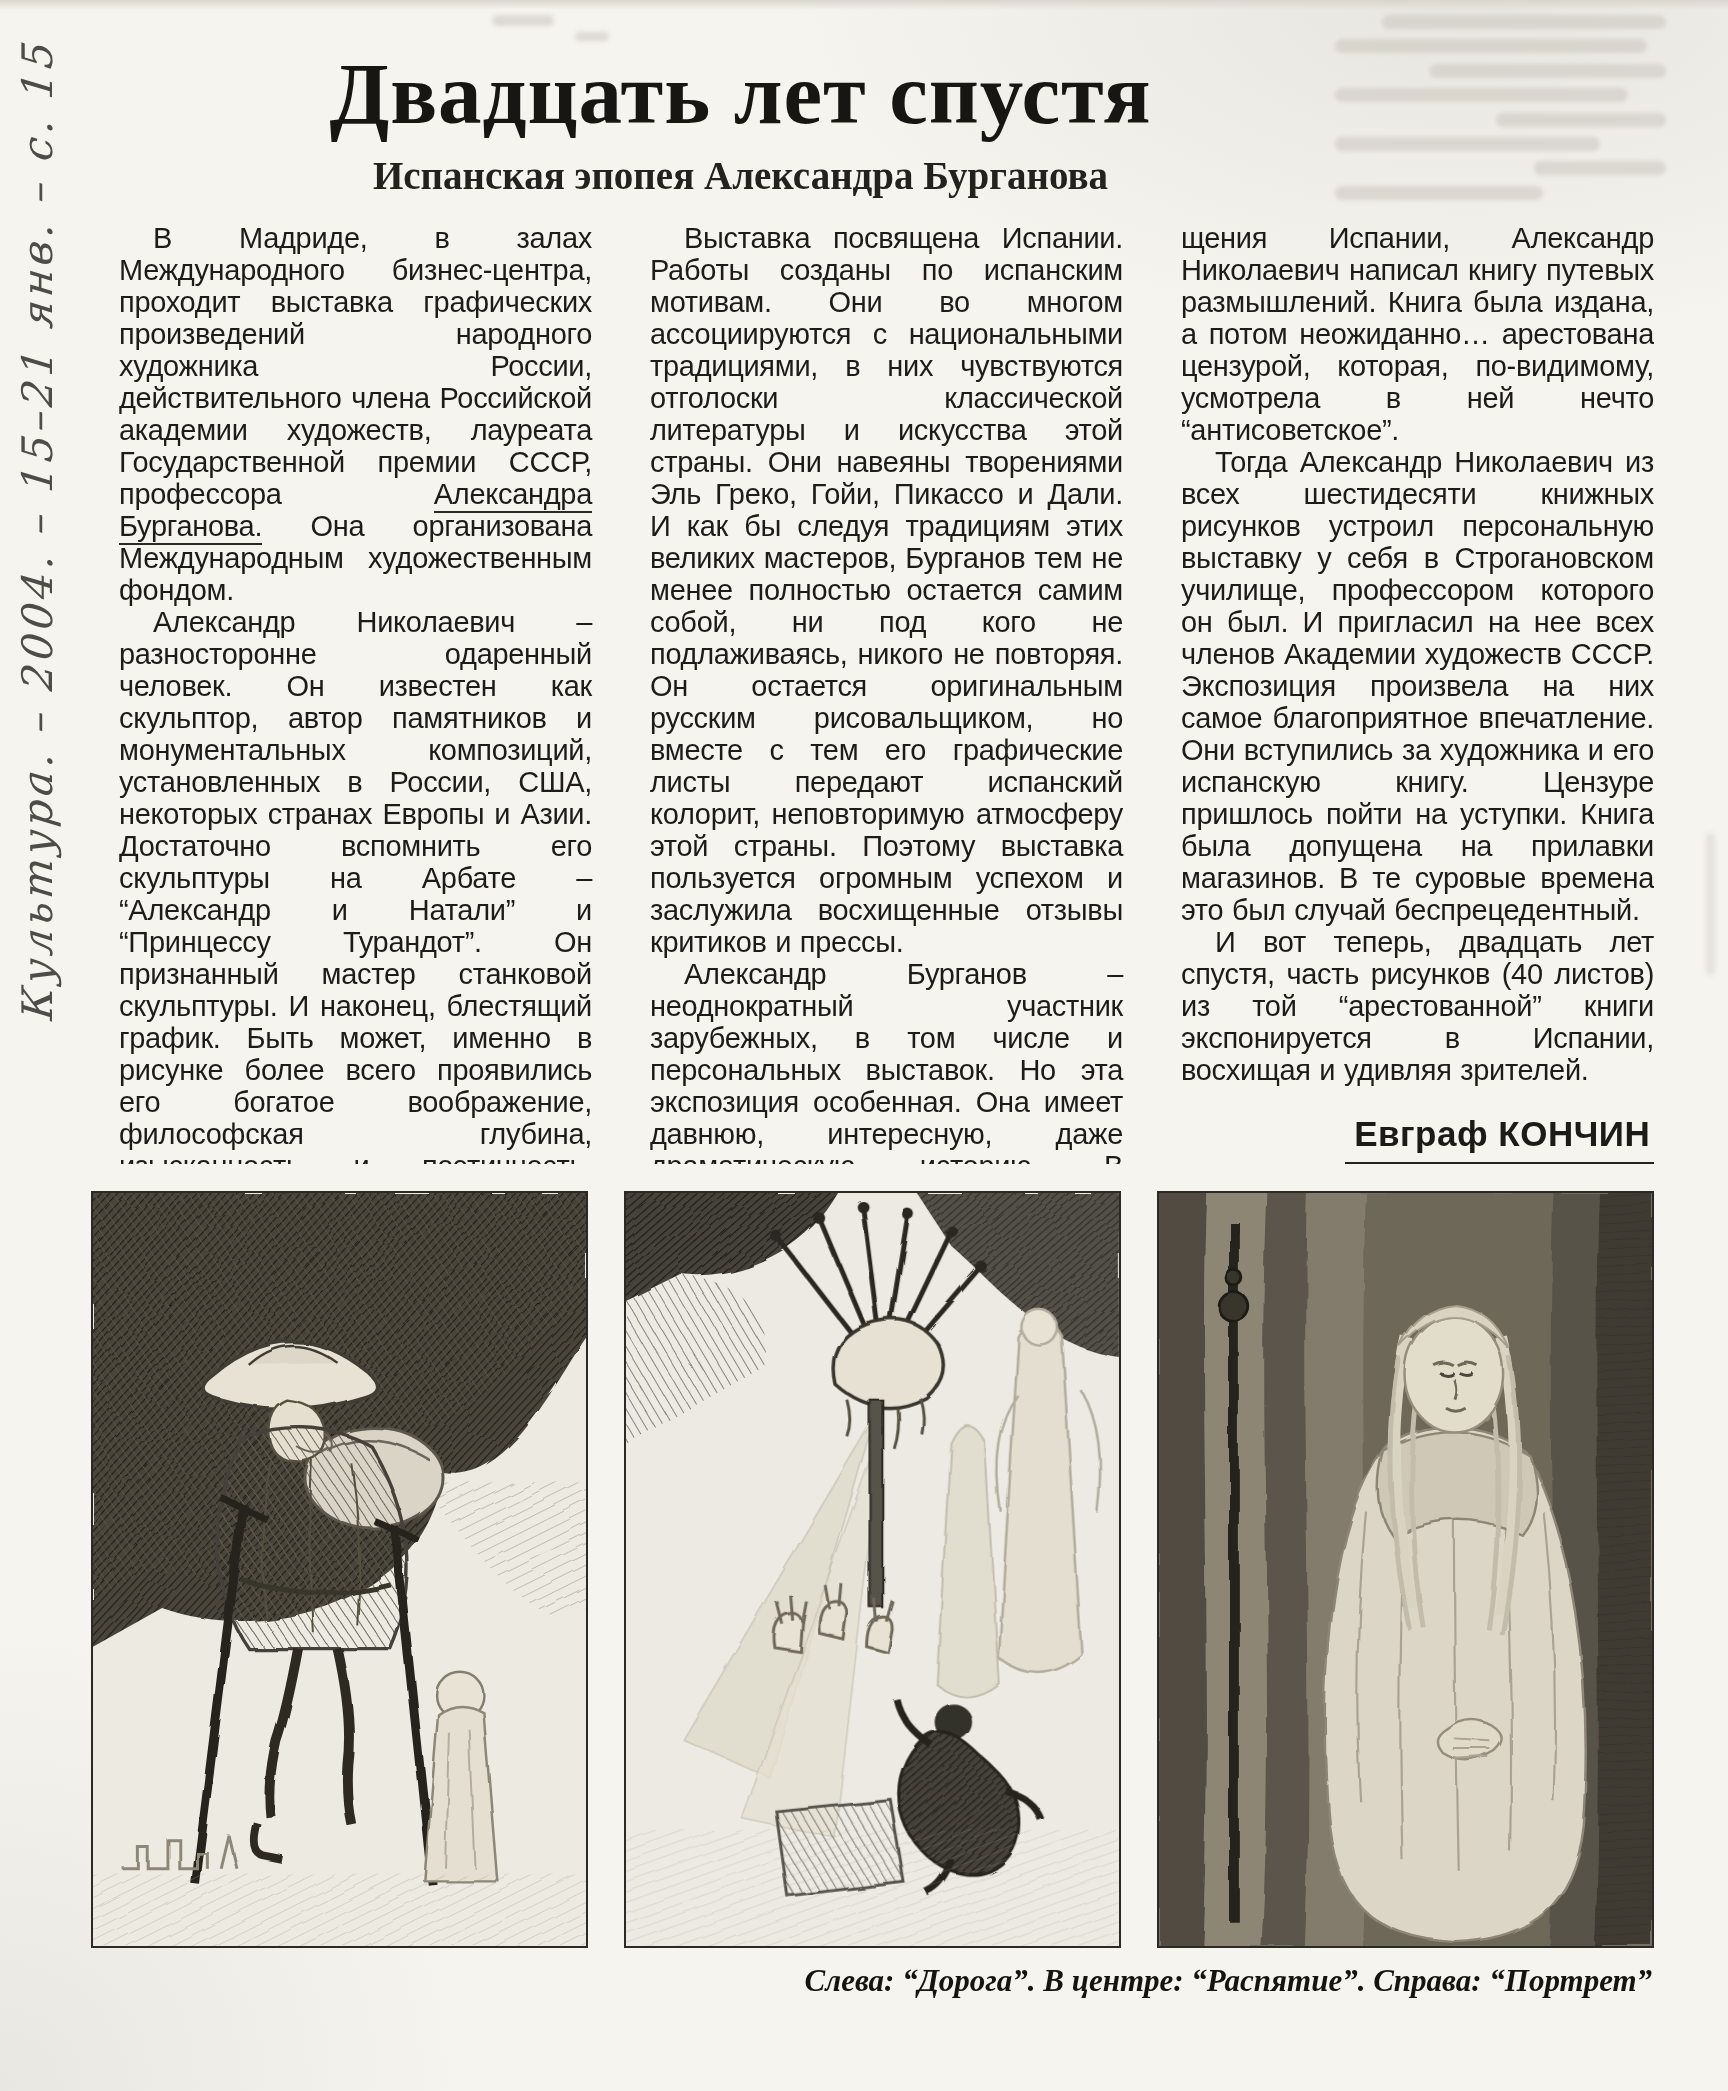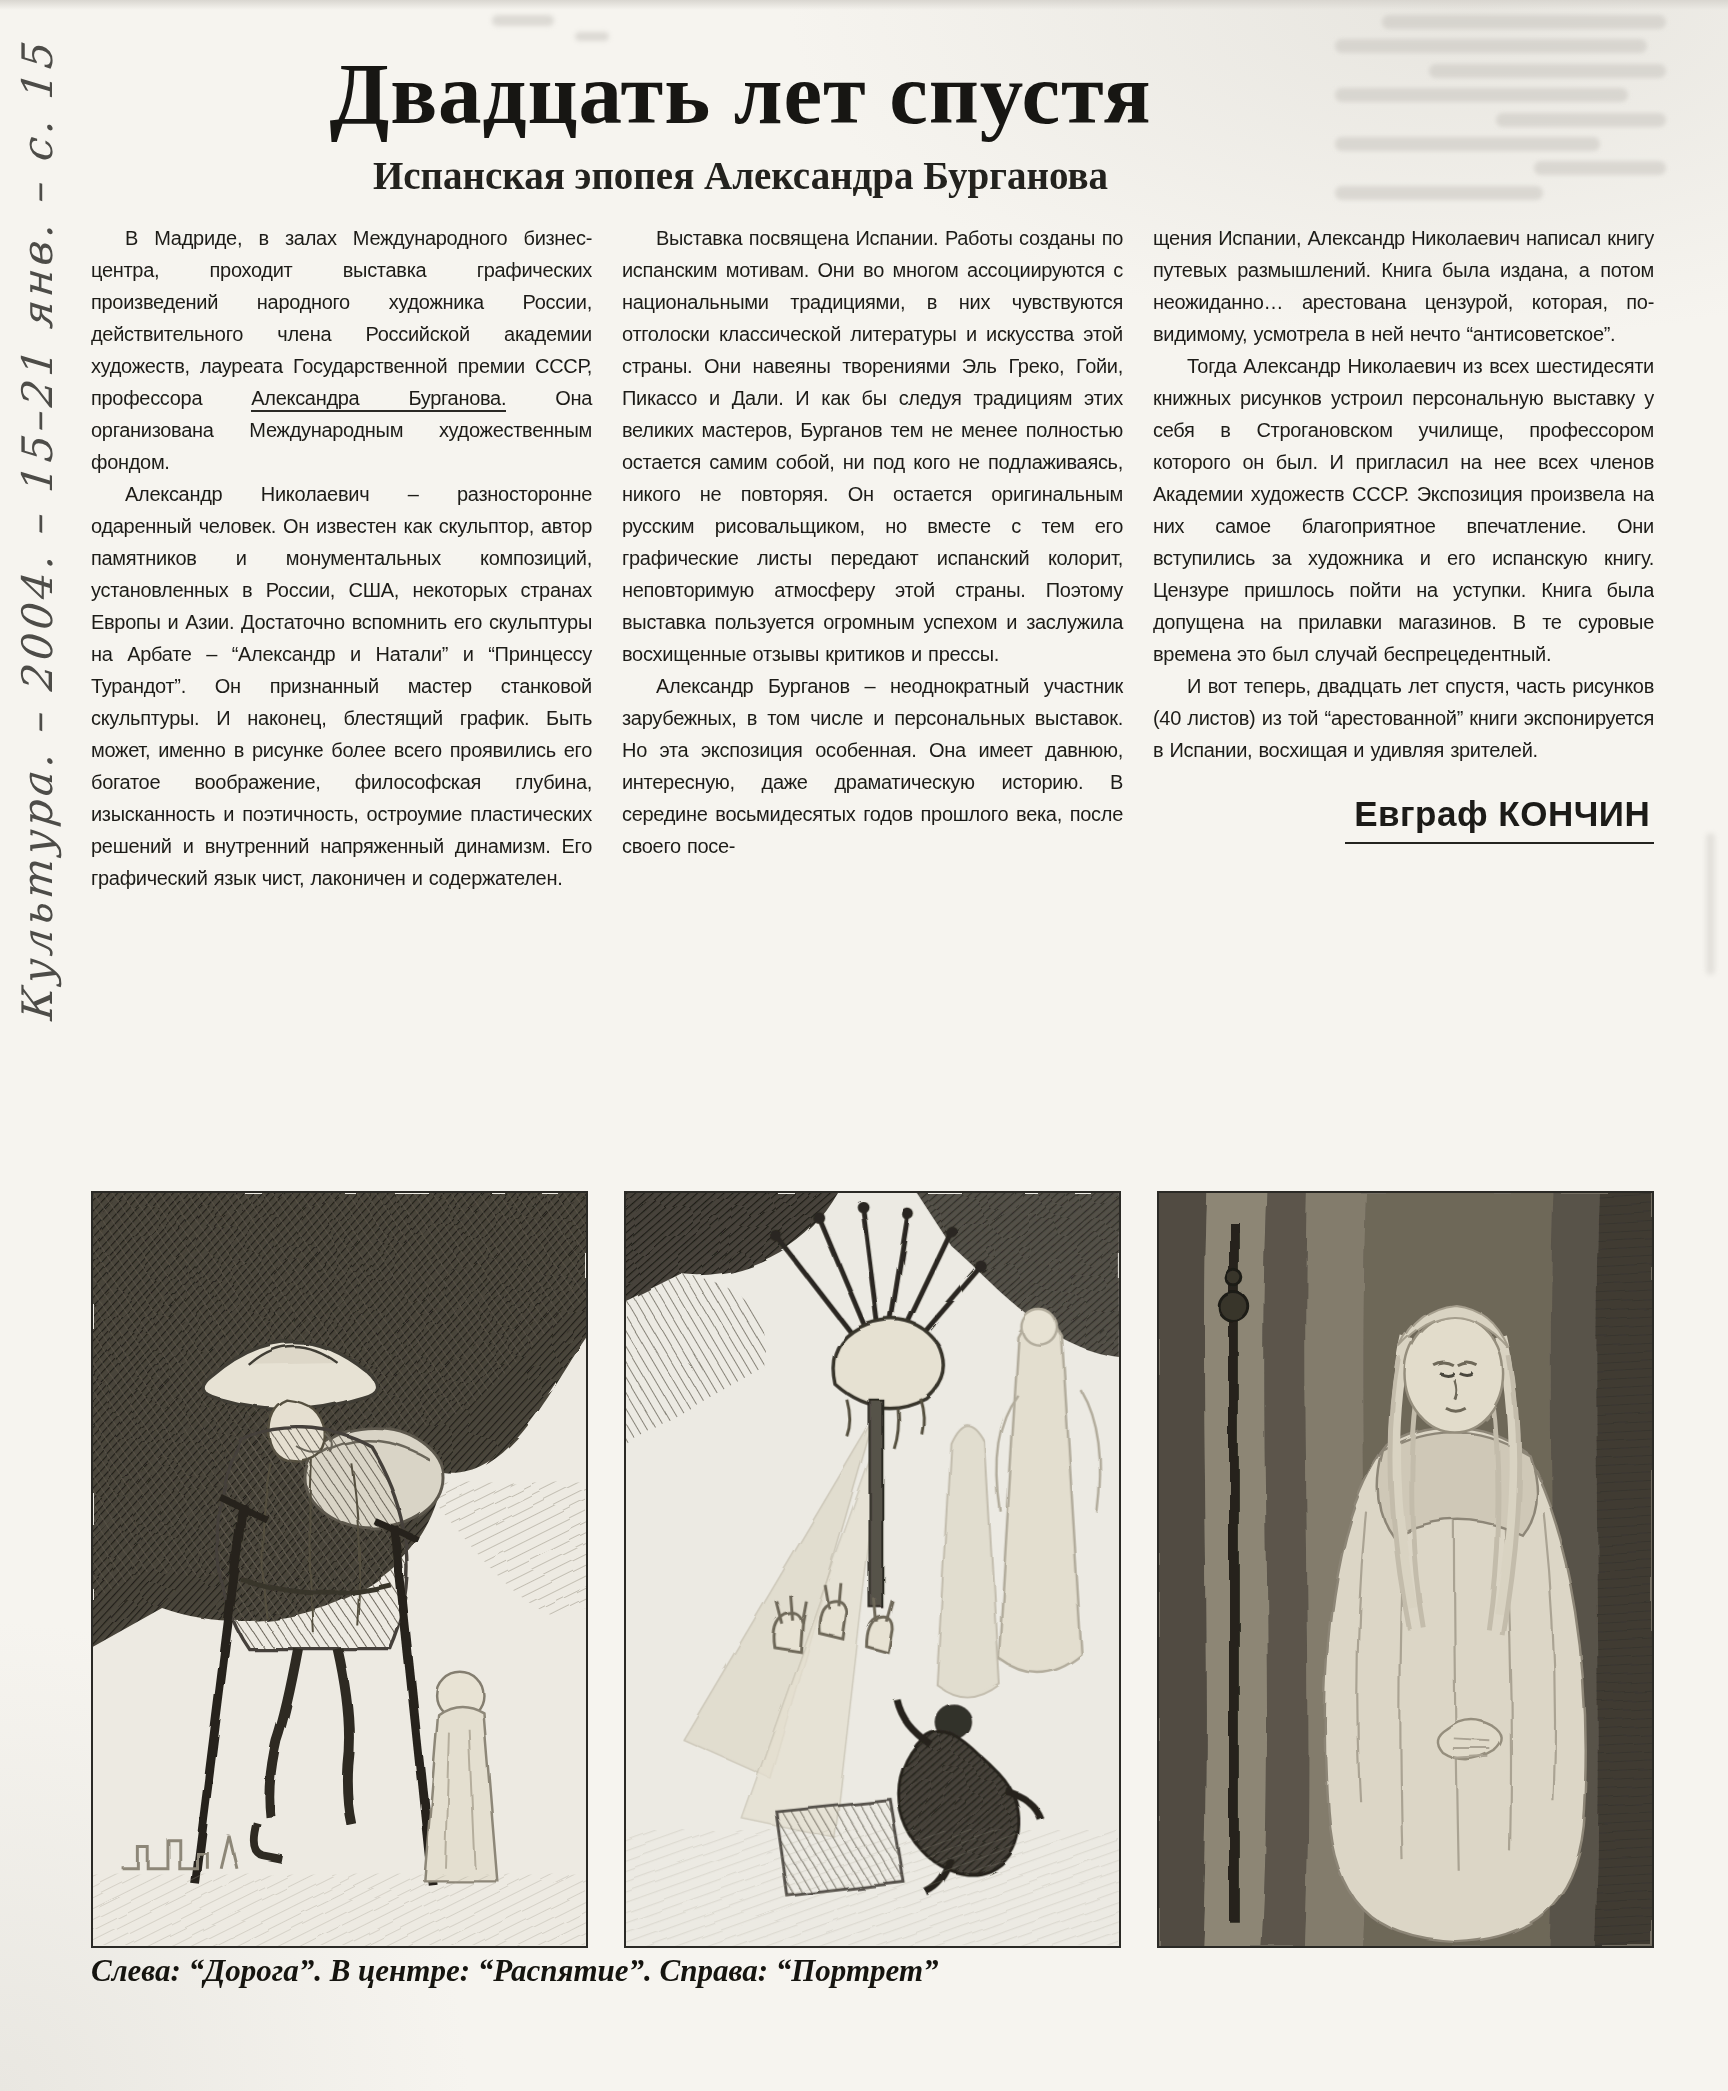--- a/index.html
+++ b/index.html
@@ -67,28 +67,29 @@
 
   .columns {
     margin-top: 24.6px;
     display: flex;
     gap: 30px;
     height: 942px;
     overflow: hidden;
   }
   .col { flex: 1; min-width: 0; }
   .col p {
-    font-size: 20px;
+    font-size: 29px;
     line-height: 32px;
     text-align: justify;
     text-indent: 34px;
     hyphens: auto;
     letter-spacing: -0.3px;
     word-spacing: 0.9px;
     color: #1d1c18;
+    margin-left: 28px;
   }
   .col p.noindent { text-indent: 0; }
   .underl { border-bottom: 2.8px solid #2a2925; padding-bottom: 0.9px; }
 
   .author {
     margin-top: 28px;
     text-align: right;
     font-size: 35px;
     font-weight: bold;
     letter-spacing: 0.5px;
@@ -99,25 +100,26 @@
   .figures figure {
     flex: 1;
     height: 757px;
     border: 2.4px solid #2b2a26;
     background: #edeae2;
     overflow: hidden;
   }
   .figures svg { display: block; width: 100%; height: 100%; }
 
   .caption {
-    margin-top: 5px;
+    margin-top: 15px;
     font-family: "Liberation Serif", serif;
     font-style: italic;
     font-weight: bold;
     font-size: 31px;
+    text-align: right;
     color: #15140f;
     padding-right: 1.9px;
   }
 </style>
 </head>
 <body>
 
 <div class="page">
 
   <div class="handwritten">Культура. – 2004. – 15–21 янв. – с. 15</div>

